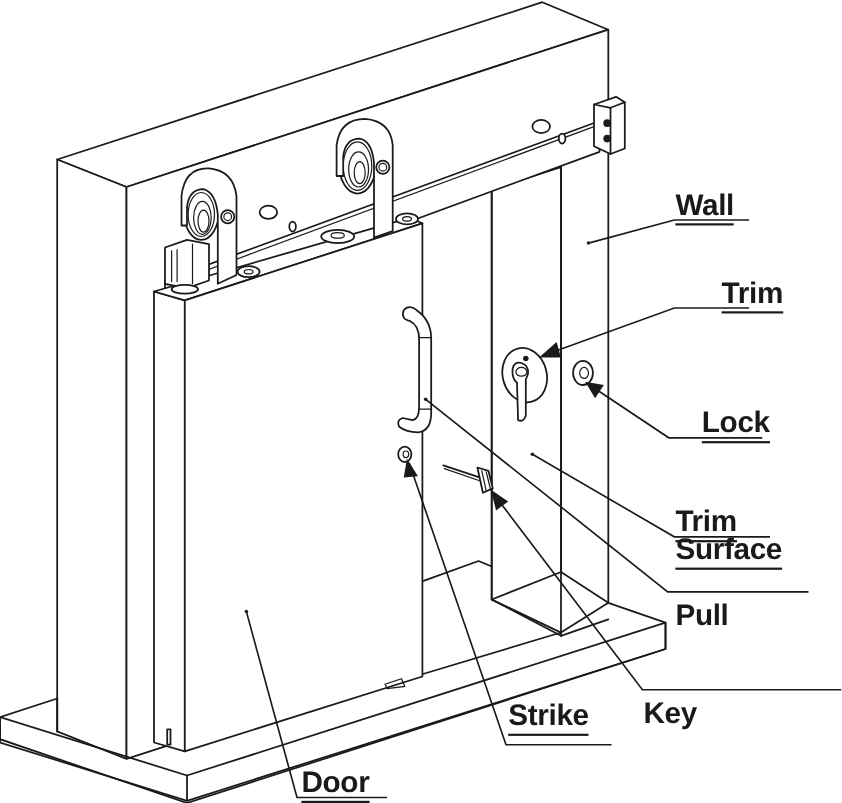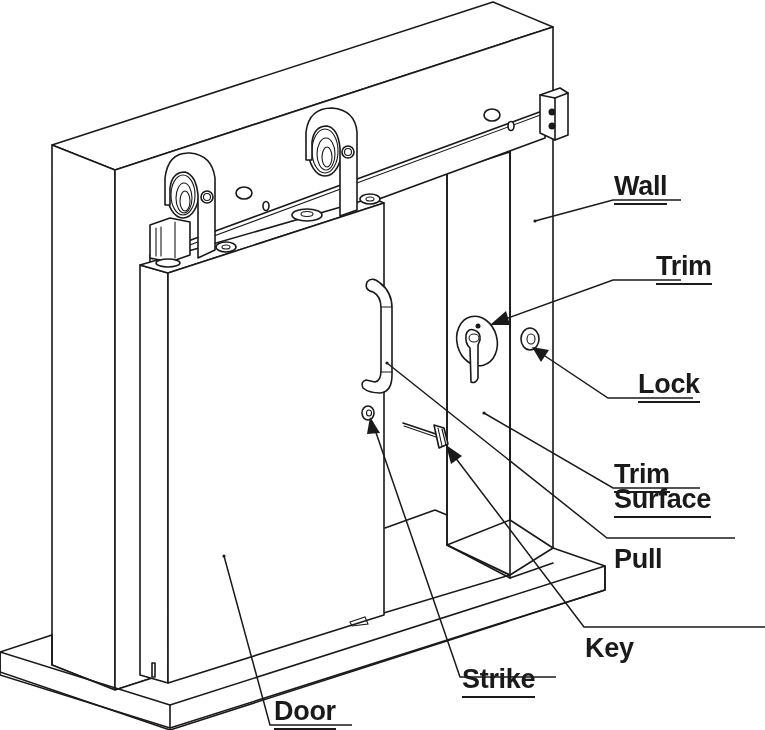--- a/index.html
+++ b/index.html
@@ -183,15 +183,15 @@
     </g>
   </svg>
 
   <div class="label ul" style="left:614px; top:173px;">Wall</div>
   <div class="label ul" style="left:614px; top:253px;margin-left:42px;">Trim</div>
   <div class="label ul" style="left:614px; top:371px;margin-left:24px;">Lock</div>
   <div class="label ul" style="left:614px; top:461px;">Trim</div>
   <div class="label ul" style="left:614px; top:486px;">Surface</div>
   <div class="label" style="left:614px; top:546px;text-align:center;">Pull</div>
   <div class="label" style="left:585px; top:635px;">Key</div>
-  <div class="label ul" style="left:462px; top:666px;">Strike</div>
+  <div class="label ul" style="left:462px; top:637px;">Strike</div>
   <div class="label ul" style="left:274px; top:698px;">Door</div>
 </div>
 
 </body></html>

